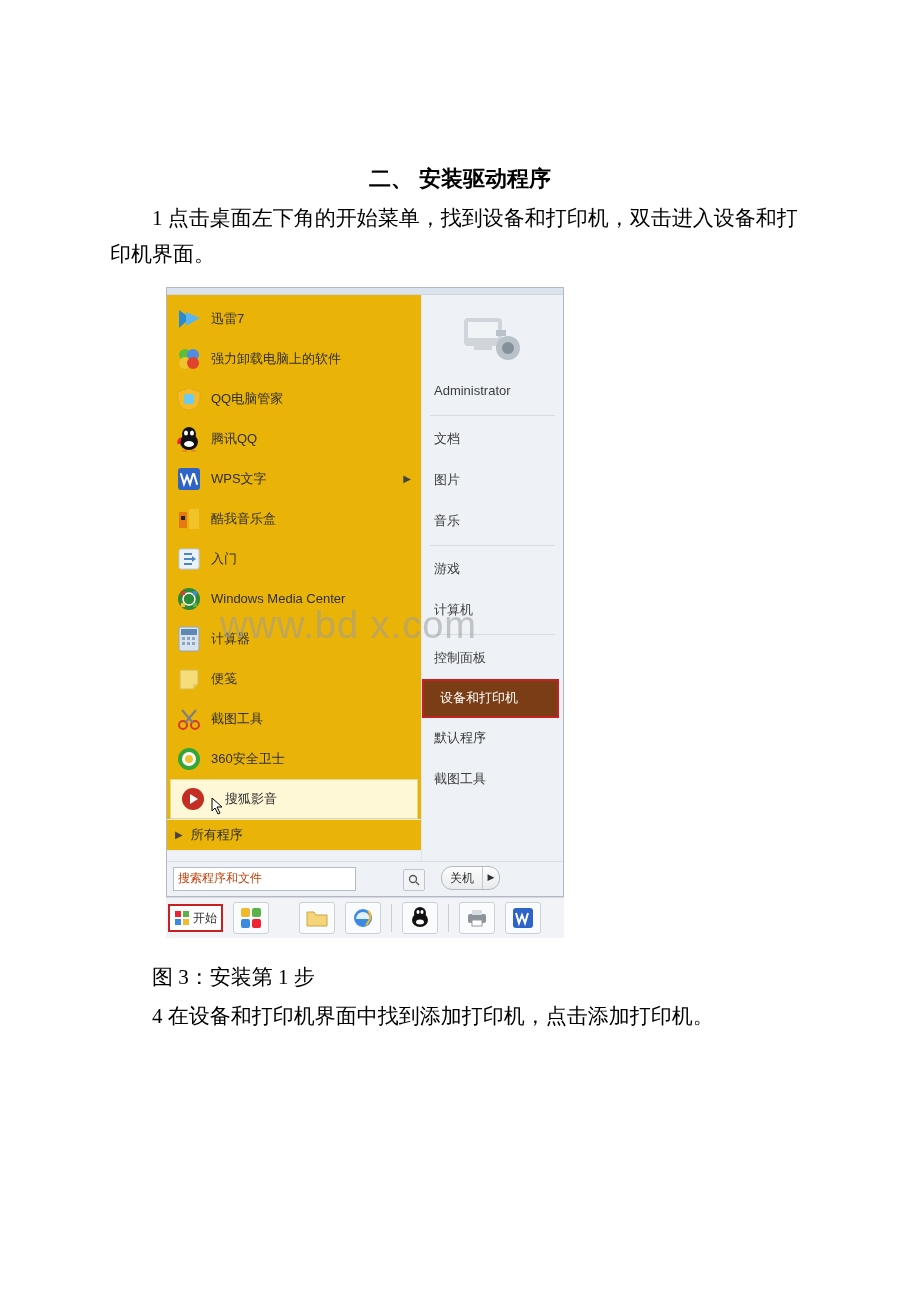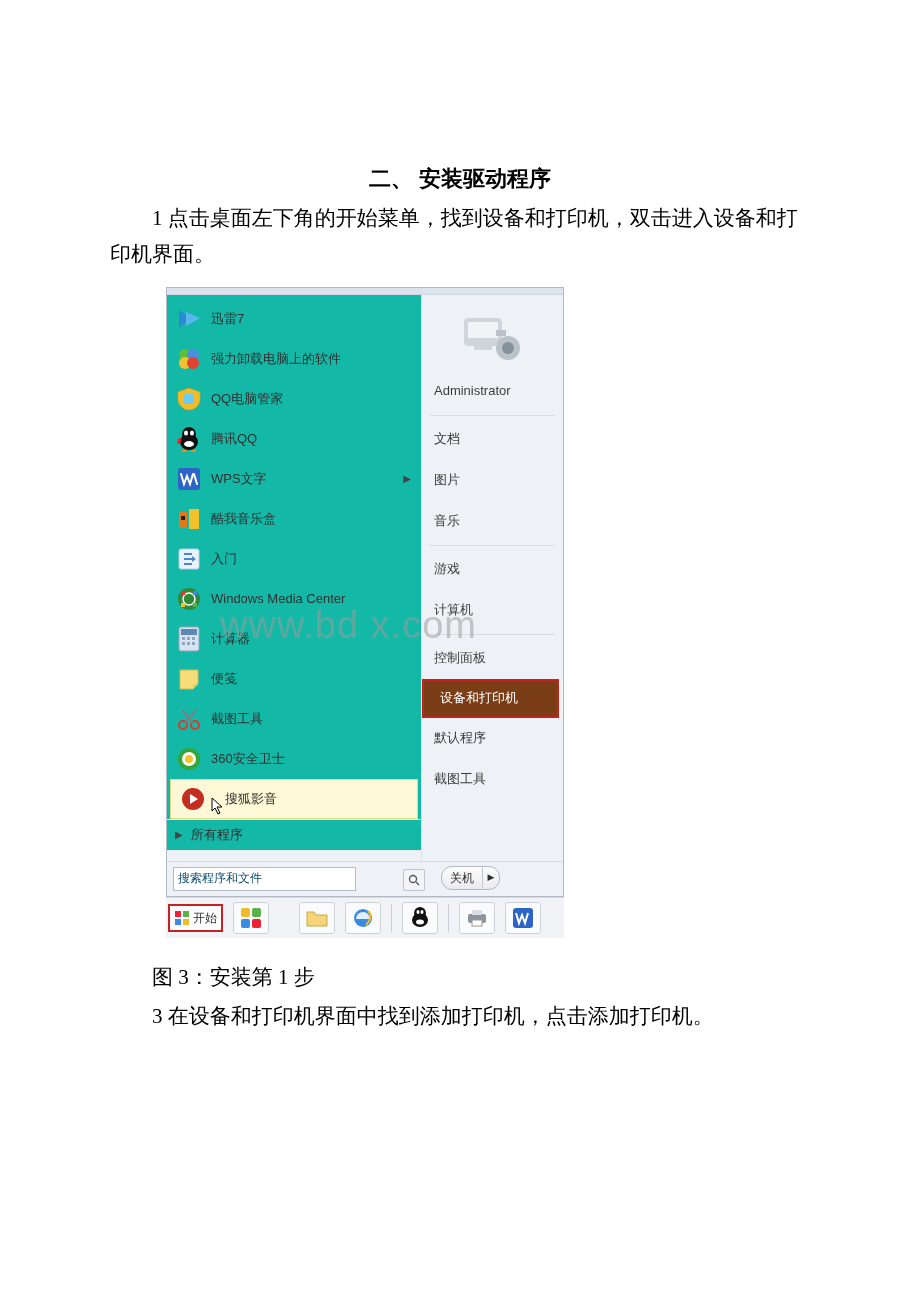--- a/index.html
+++ b/index.html
@@ -53,21 +53,21 @@
   .sm-topbar {
     height: 6px;
     background: #dbe4ee;
   }
   .sm-body {
     display: flex;
     border-top: 1px solid #cfd5dd;
   }
   .sm-left {
     width: 254px;
-    background: #14b8a6;
+    background: #eab308;
     padding: 4px 0 0 0;
     border-right: 1px solid #dfe4ea;
     position: relative;
   }
   .sm-right {
     flex: 1;
     background: #eef2f6;
     padding: 6px 0 2px 0;
     position: relative;
   }
@@ -126,21 +126,21 @@
     padding: 5px 6px;
     background: #eef2f6;
   }
   .search-input {
     flex: 1;
     height: 22px;
     border: 1px solid #b4bcc5;
     font-size: 12px;
     padding: 0 22px 0 4px;
     font-family: inherit;
-    color: #0c4a6e;
+    color: #c2410c;
     background: #fff;
     position: relative;
   }
   .search-box {
     flex: 1;
     position: relative;
   }
   .mag-btn {
     position: absolute;
     right: 2px;
@@ -544,15 +544,15 @@
       <div class="tb-item">
         <svg width="22" height="22" viewBox="0 0 22 22">
             <rect x="1" y="1" width="20" height="20" rx="3" fill="#2e63c8"></rect>
             <path d="M4 6 L7 16 L10 8 L13 16 L16 6" stroke="#fff" stroke-width="2" fill="none"></path>
           </svg>
       </div>
     </div>
   </div>
 
   <div class="caption-para">图 3：安装第 1 步</div>
-  <div class="para">3 在设备和打印机界面中找到添加打印机，点击添加打印机。</div>
+  <div class="para">4 在设备和打印机界面中找到添加打印机，点击添加打印机。</div>
 
 </div>
 
 </body></html>

